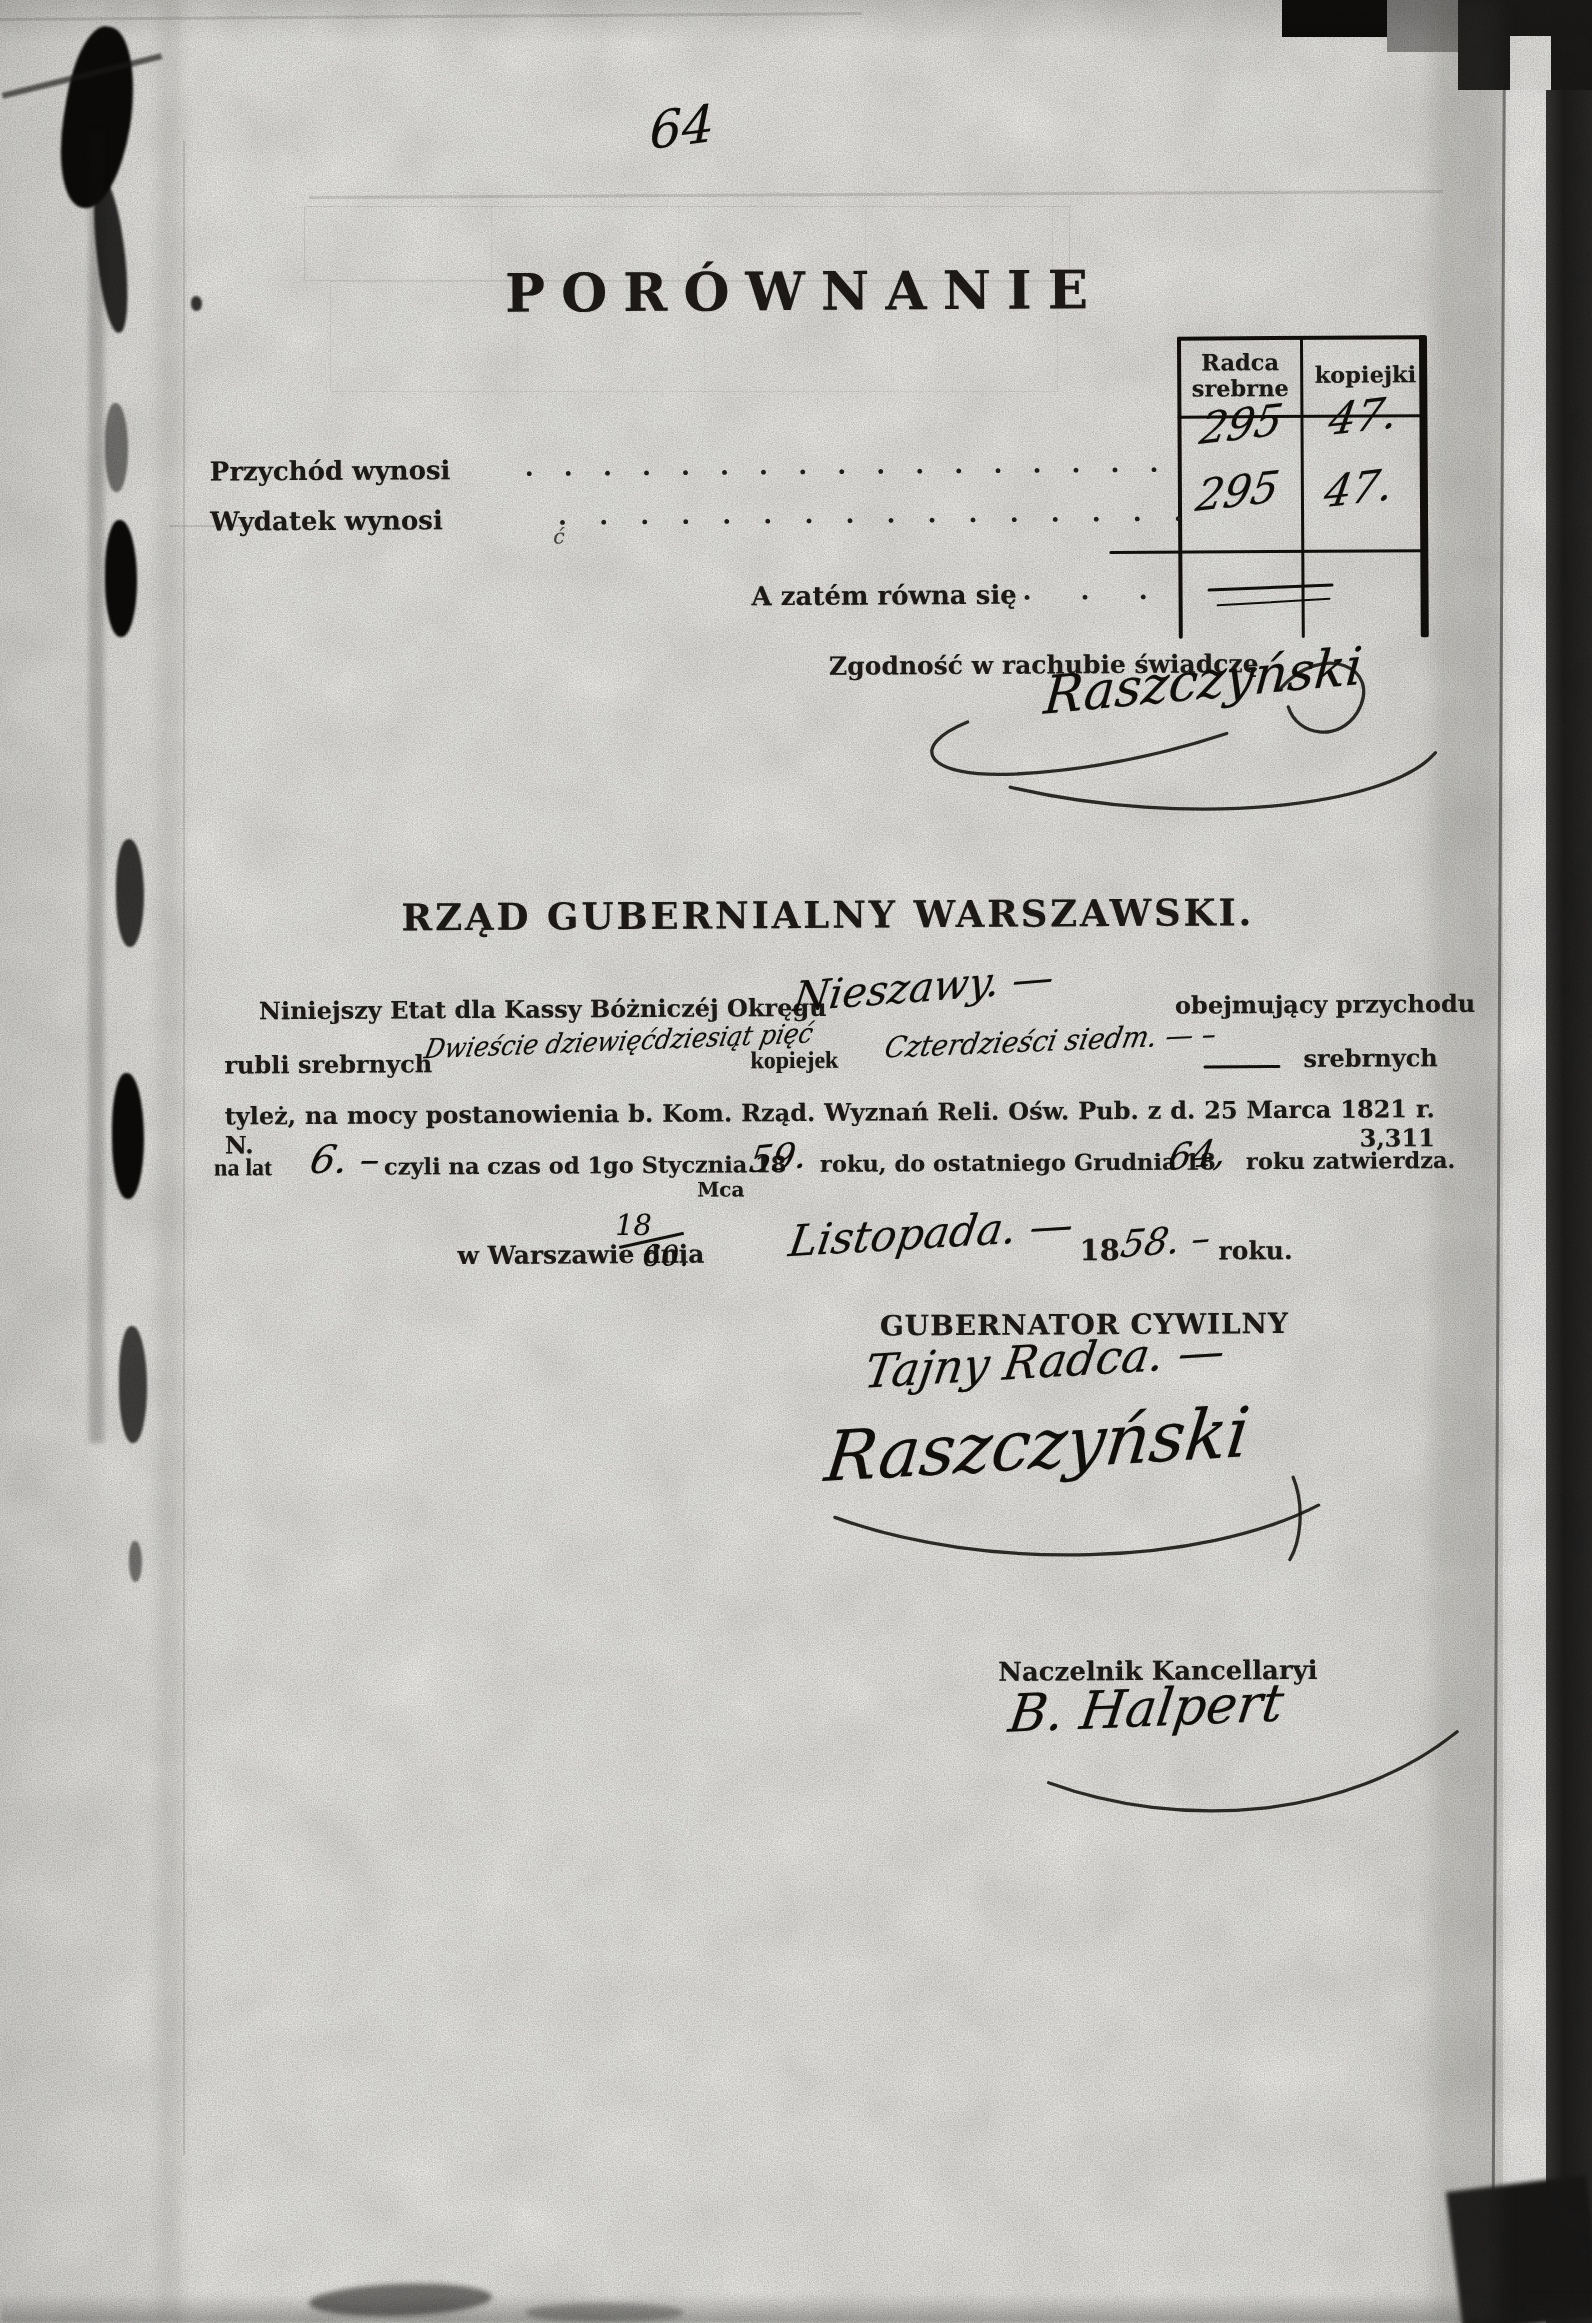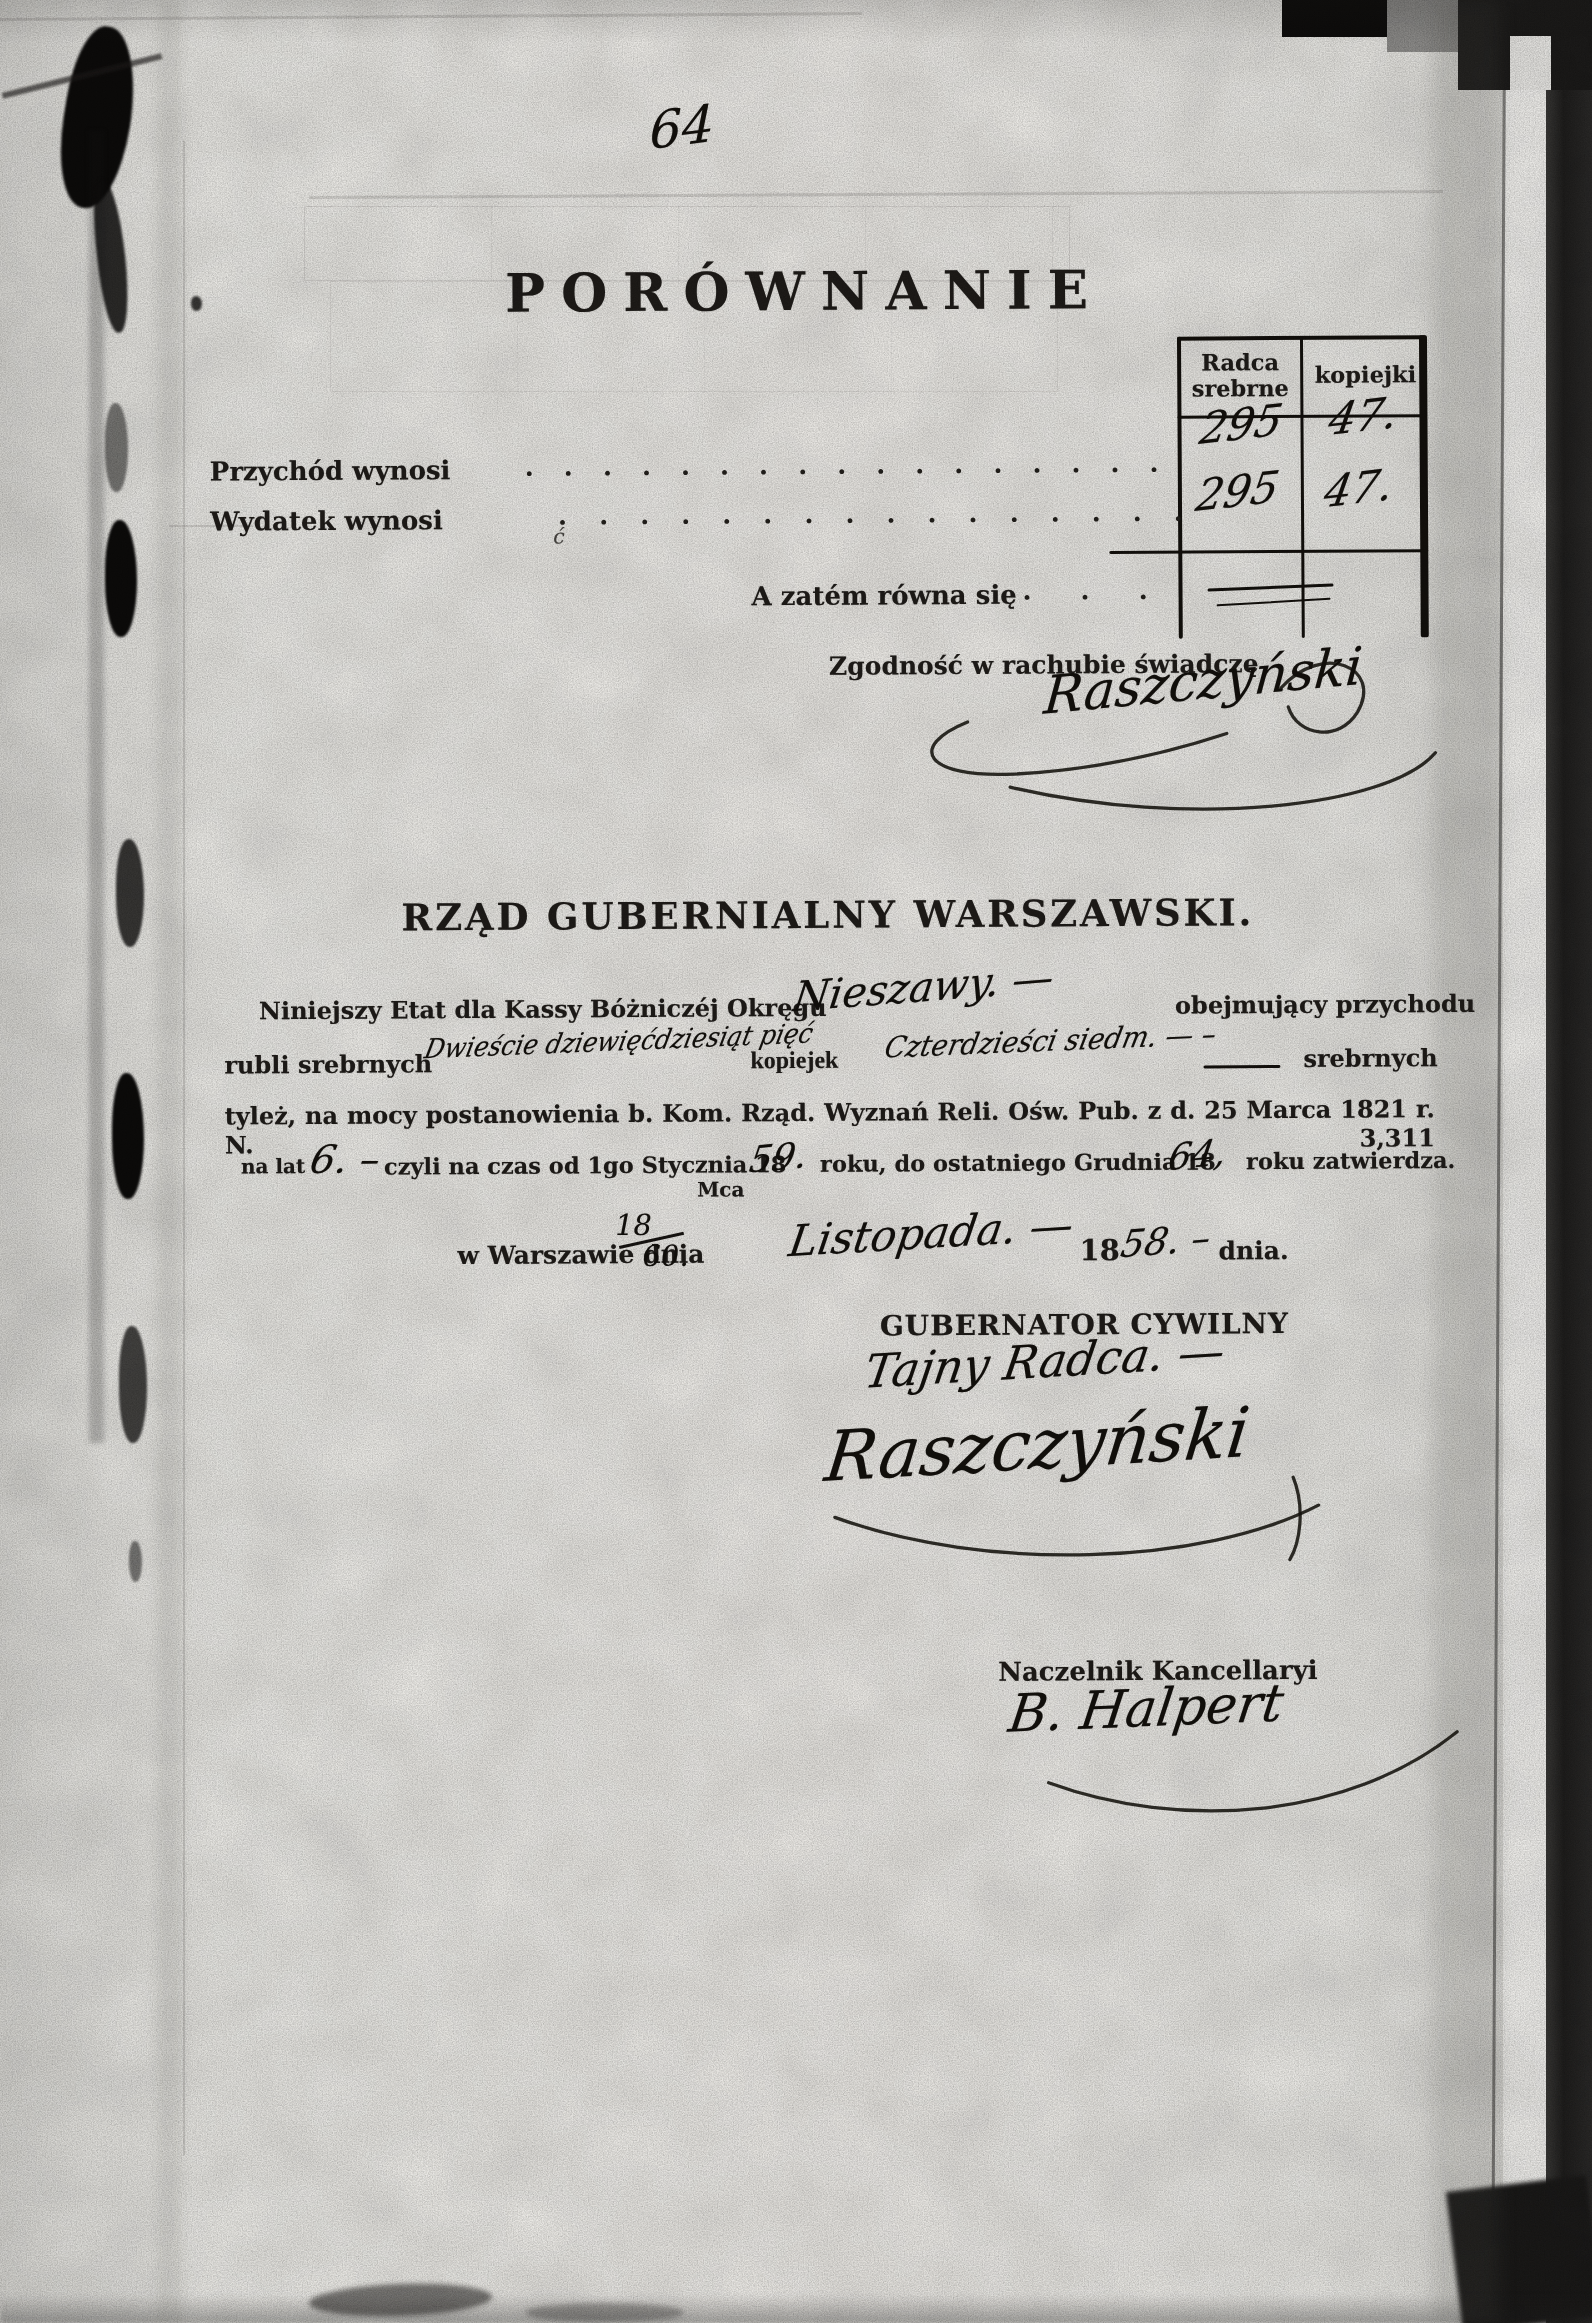--- a/index.html
+++ b/index.html
@@ -119,39 +119,39 @@
 
     <span class="abs print" style="left:225px;top:1047px;font-size:24px;">rubli srebrnych</span>
     <span class="abs hw" style="left:426px;top:1031px;font-size:27px;transform:rotate(-2deg) skewX(-14deg) scaleX(.92);">Dwieście dziewięćdziesiąt pięć</span>
     <span class="abs print" style="left:751px;top:1047px;font-size:24px;font-family:Liberation Serif, serif;">kopiejek</span>
     <span class="abs hw" style="left:886px;top:1031px;font-size:29px;transform:rotate(-2deg) skewX(-14deg) scaleX(.95);">Czterdzieści siedm. — –</span>
     <div class="ink-line" style="left:1204px;top:1068px;width:77px;height:2.8px;"></div>
     <span class="abs print" style="left:1304px;top:1047px;font-size:24px;">srebrnych</span>
 
     <div class="abs print" style="left:225px;top:1098px;width:1210px;font-size:24px;text-align:justify;text-align-last:justify;white-space:normal;">tyleż, na mocy postanowienia b. Kom. Rząd. Wyznań Reli. Ośw. Pub. z d. 25 Marca 1821 r. N. 3,311</div>
 
-    <span class="abs print" style="left:241px;top:1151px;font-size:20px;">na lat</span>
+    <span class="abs print" style="left:214px;top:1151px;font-size:24px;font-family:Liberation Serif, serif;">na lat</span>
     <span class="abs hw" style="left:311px;top:1134px;font-size:39px;transform:skewX(-12deg);">6. –</span>
     <span class="abs print" style="left:384px;top:1151px;font-size:22.5px;">czyli na czas od 1go Stycznia 18</span>
     <span class="abs hw" style="left:750px;top:1139px;font-size:36px;transform:rotate(-5deg) skewX(-14deg);">59.</span>
     <span class="abs print" style="left:820px;top:1151px;font-size:22.5px;">roku, do ostatniego Grudnia 18</span>
     <span class="abs hw" style="left:1169px;top:1139px;font-size:36px;transform:rotate(-5deg) skewX(-14deg);">64,</span>
     <span class="abs print" style="left:1246px;top:1151px;font-size:22.5px;">roku zatwierdza.</span>
 
     <span class="abs print" style="left:457px;top:1239px;font-size:25px;">w Warszawie dnia</span>
     <span class="fraction" style="left:611px;top:1207px;">
       <span class="hw fr-top">18</span>
       <span class="fr-line"></span>
       <span class="hw fr-bottom">60.</span>
     </span>
     <span class="abs print" style="left:697px;top:1177px;font-size:20px;">Mca</span>
     <span class="abs hw" style="left:789px;top:1216px;font-size:43px;transform:rotate(-3deg) skewX(-12deg);">Listopada. —</span>
     <span class="abs print" style="left:1079px;top:1235px;font-size:29px;">18</span>
     <span class="abs hw" style="left:1121px;top:1225px;font-size:37px;transform:rotate(-4deg) skewX(-14deg);">58. –</span>
-    <span class="abs print" style="left:1218px;top:1239px;font-size:25px;">dnia.</span>
+    <span class="abs print" style="left:1218px;top:1239px;font-size:25px;">roku.</span>
 
     <span class="abs print" style="left:879px;top:1310px;font-size:28px;letter-spacing:0.9px;">GUBERNATOR CYWILNY</span>
     <span class="abs hw" style="left:864px;top:1345px;font-size:46px;transform:rotate(-3deg) skewX(-12deg);">Tajny Radca. —</span>
     <span class="abs hw" style="left:824px;top:1417px;font-size:69px;transform:rotate(-3deg) skewX(-10deg);">Raszczyński</span>
     <svg class="flourish" style="left:806px;top:1454px;" width="525" height="131" viewBox="0 0 560 140">
       <path d="M28 68 C 190 128, 420 122, 545 58"></path>
       <path d="M518 28 C 530 58, 526 96, 514 116"></path>
     </svg>
 
     <span class="abs print" style="left:995px;top:1658px;font-size:26px;">Naczelnik Kancellaryi</span>

